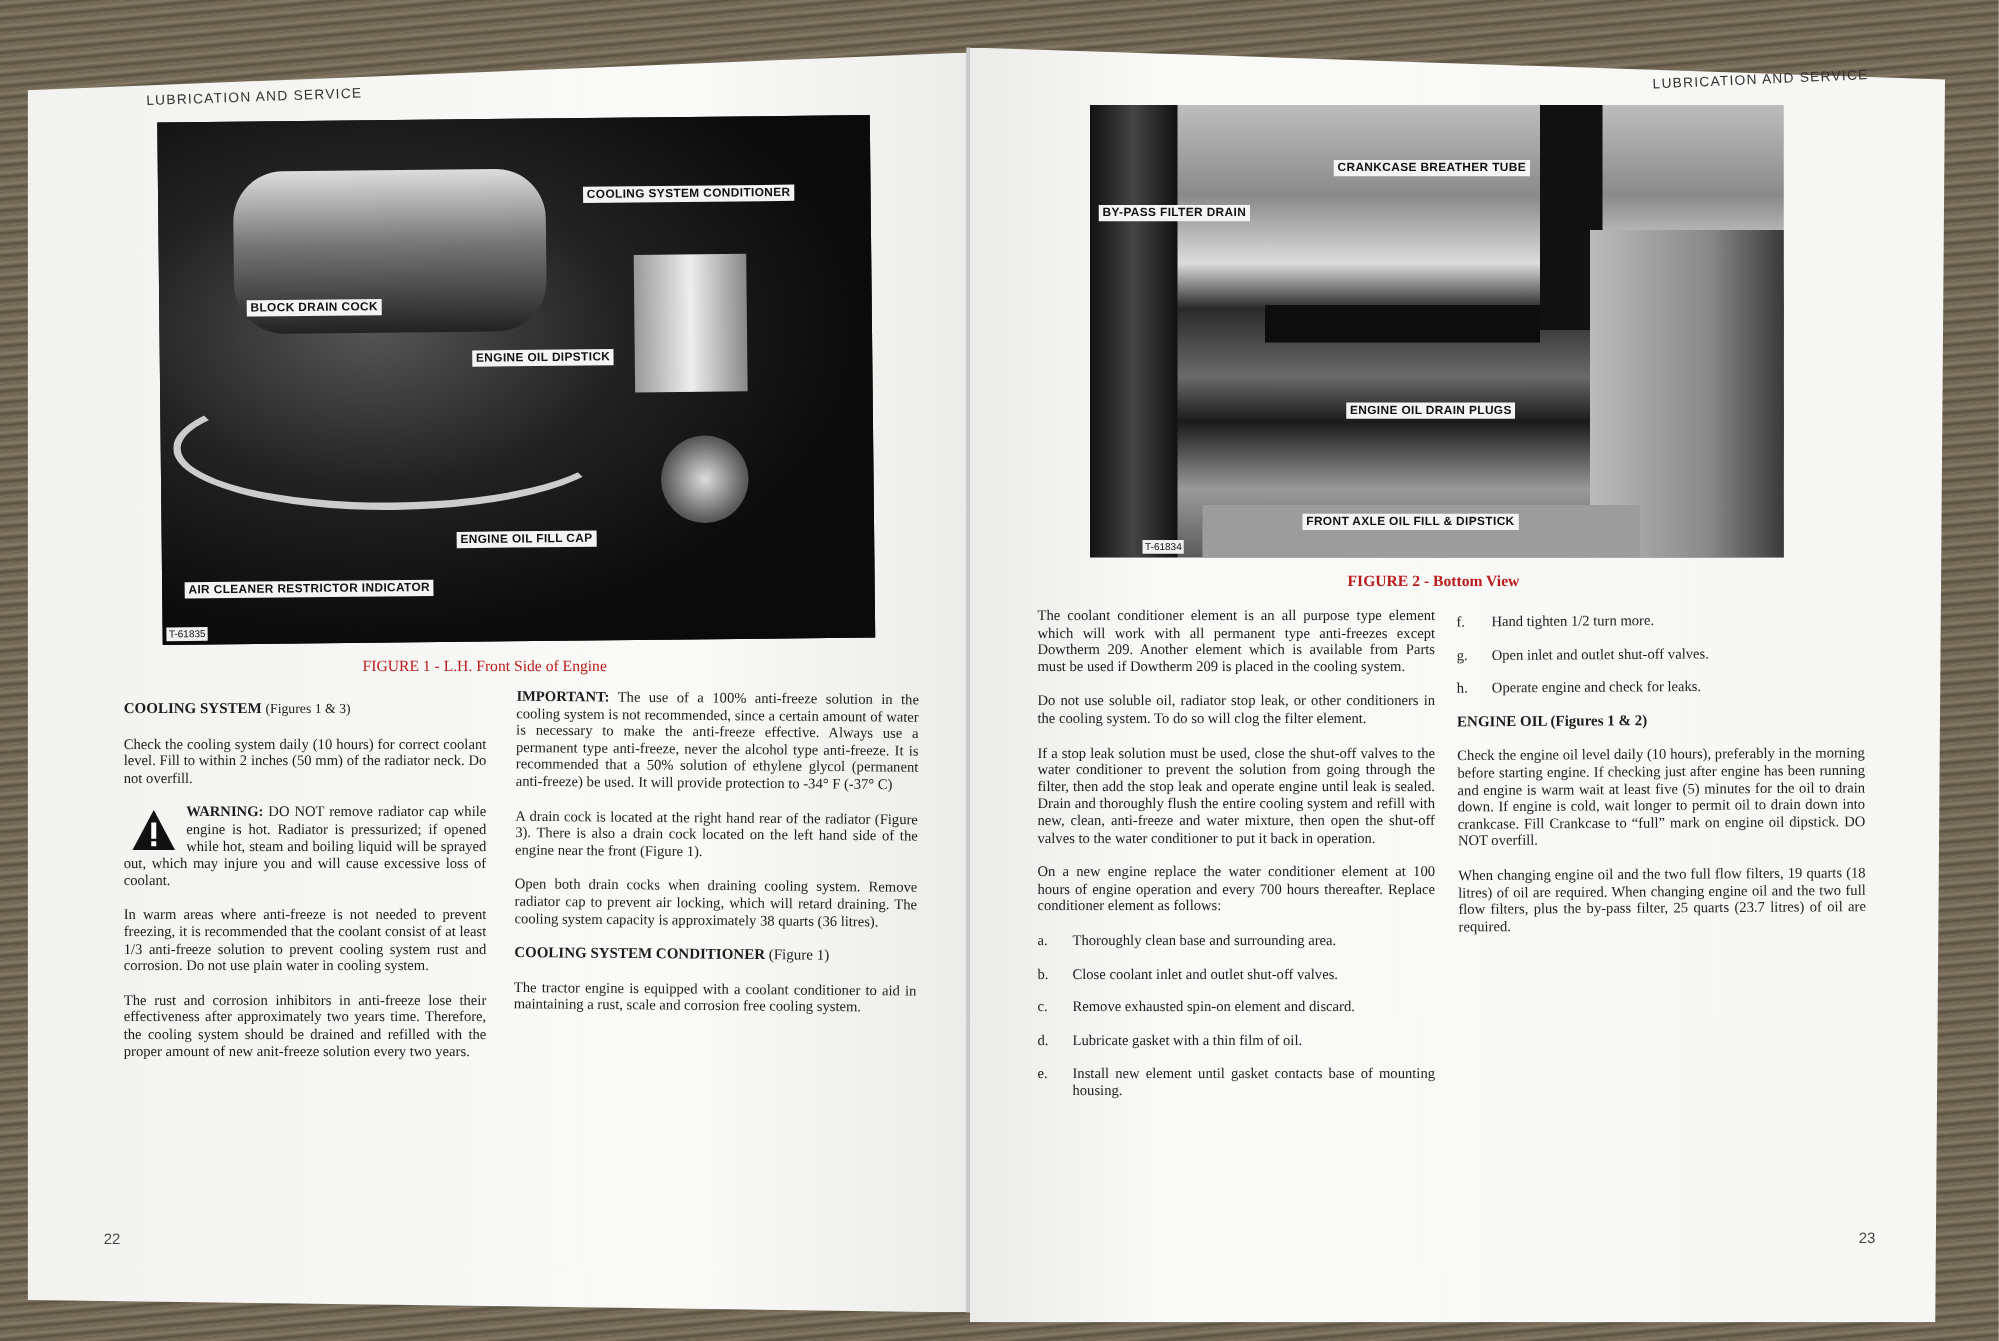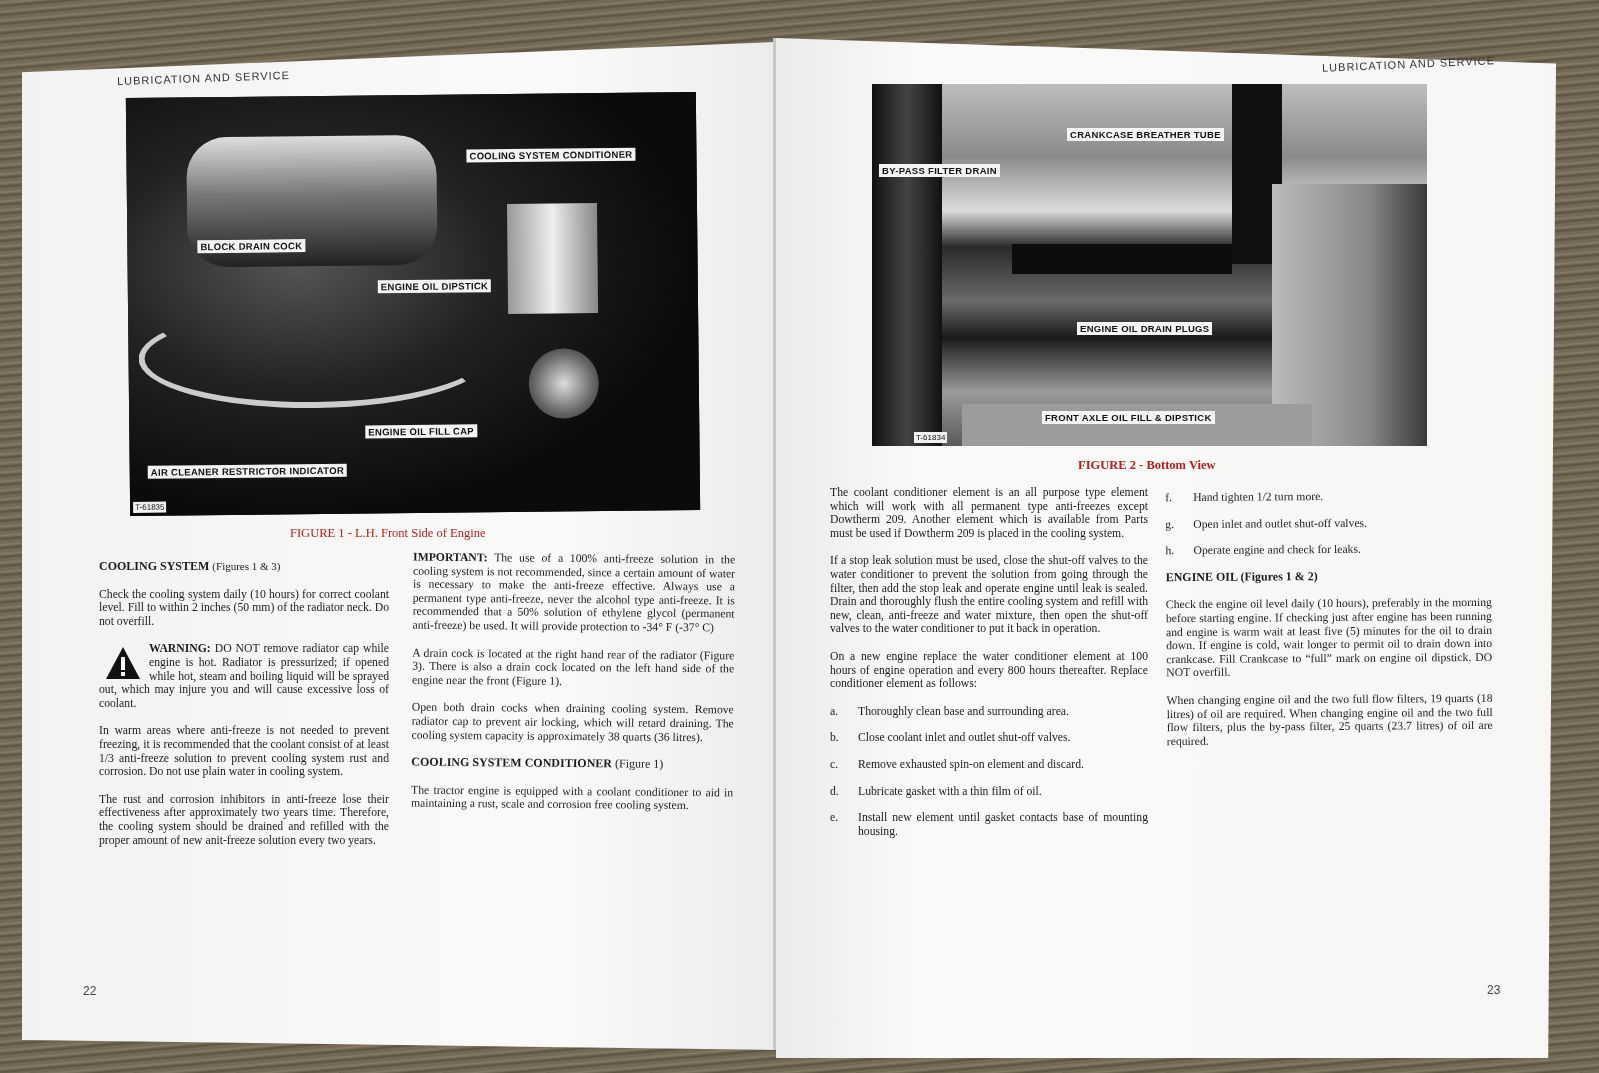--- a/index.html
+++ b/index.html
@@ -115,22 +115,23 @@
   <div class="callout" style="left:195px; top:44px;">CRANKCASE BREATHER TUBE</div>
   <div class="callout" style="left:7px; top:80px;text-align:right;">BY-PASS FILTER DRAIN</div>
   <div class="callout" style="left:170px; top:238px;margin-left:35px;">ENGINE OIL DRAIN PLUGS</div>
   <div class="callout" style="left:170px; top:327px;">FRONT AXLE OIL FILL &amp; DIPSTICK</div>
   <div class="tnum" style="left:2px; top:348px;margin-left:40px;">T-61834</div>
 </div>
 <div class="caption" style="left:1078px; top:458px; font-weight:bold;">FIGURE 2 - Bottom View</div>
 
 <div class="col" style="left:830px; top:486px; width:318px;">
   <p>The coolant conditioner element is an all purpose type element which will work with all permanent type anti-freezes except Dowtherm 209. Another element which is available from Parts must be used if Dowtherm 209 is placed in the cooling system.</p>
+  <p>Do not use soluble oil, radiator stop leak, or other conditioners in the cooling system. To do so will clog the filter element.</p>
   <p>If a stop leak solution must be used, close the shut-off valves to the water conditioner to prevent the solution from going through the filter, then add the stop leak and operate engine until leak is sealed. Drain and thoroughly flush the entire cooling system and refill with new, clean, anti-freeze and water mixture, then open the shut-off valves to the water conditioner to put it back in operation.</p>
-  <p>On a new engine replace the water conditioner element at 100 hours of engine operation and every 800 hours thereafter. Replace conditioner element as follows:</p>
+  <p>On a new engine replace the water conditioner element at 100 hours of engine operation and every 700 hours thereafter. Replace conditioner element as follows:</p>
   <div class="step">
       <span class="l">a.</span>
       <span class="t">Thoroughly clean base and surrounding area.</span>
     </div>
   <div class="step">
       <span class="l">b.</span>
       <span class="t">Close coolant inlet and outlet shut-off valves.</span>
     </div>
   <div class="step">
       <span class="l">c.</span>

